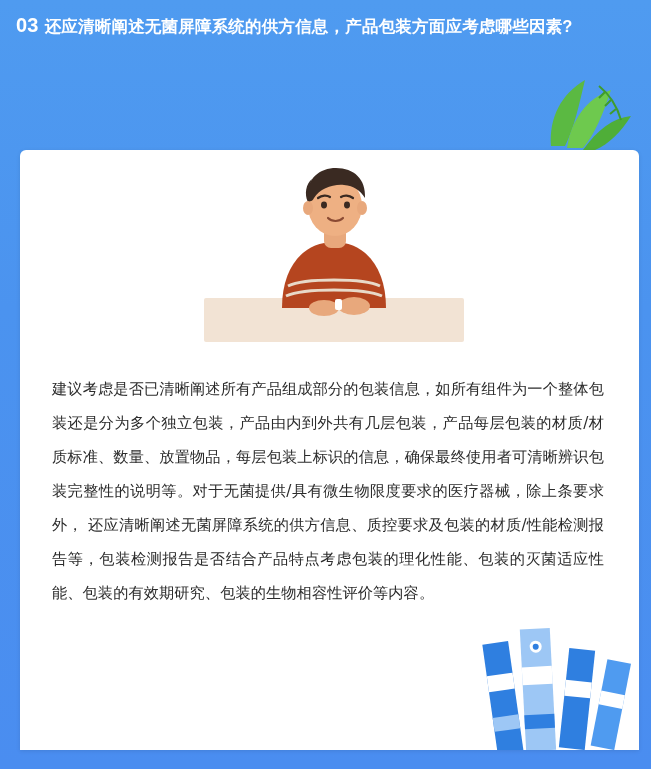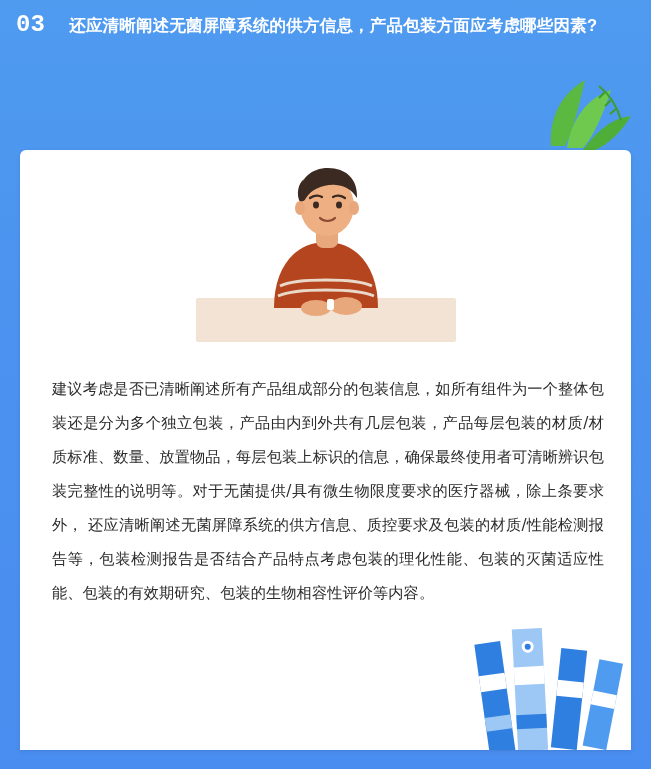--- a/index.html
+++ b/index.html
@@ -30,24 +30,24 @@
   }
   .header-line {
     color: #ffffff;
     font-size: 16.5px;
     font-weight: bold;
     line-height: 30px;
     letter-spacing: 0.2px;
   }
   .q-num {
     color: #ffffff;
-    font-size: 24px;
+    font-size: 20px;
     font-weight: bold;
-    font-family: Liberation Mono, monospace;
-    margin-right: 24px;
+    font-family: Liberation Sans, sans-serif;
+    margin-right: 6px;
     vertical-align: baseline;
   }
   
   .leaves {
     position: absolute;
     right: 18px;
     top: 68px;
     width: 120px;
     height: 90px;
     z-index: 1;
@@ -57,20 +57,21 @@
     position: absolute;
     left: 20px;
     top: 150px;
     width: 611px;
     height: 600px;
     background: #ffffff;
     border-radius: 6px 6px 0 0;
     box-shadow: 0 1px 4px rgba(0,0,0,0.10);
     z-index: 3;
     overflow: hidden;
+    padding-left: 8px;
   }
   
   .illus {
     position: relative;
     width: 100%;
     height: 200px;
   }
   .illus svg {
     position: absolute;
     left: 50%;

